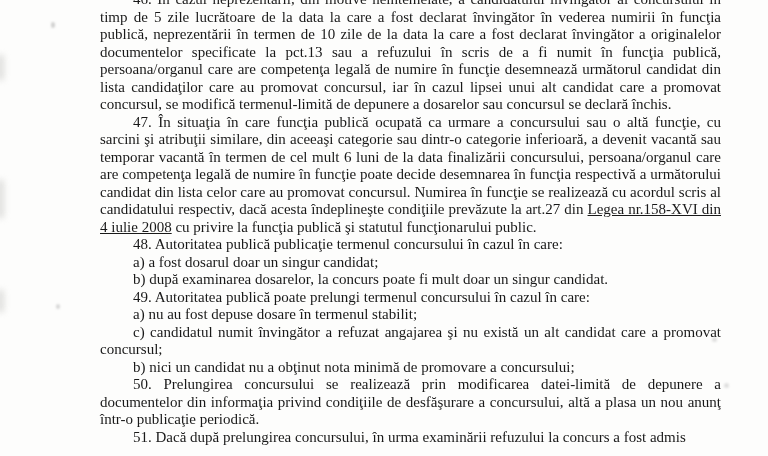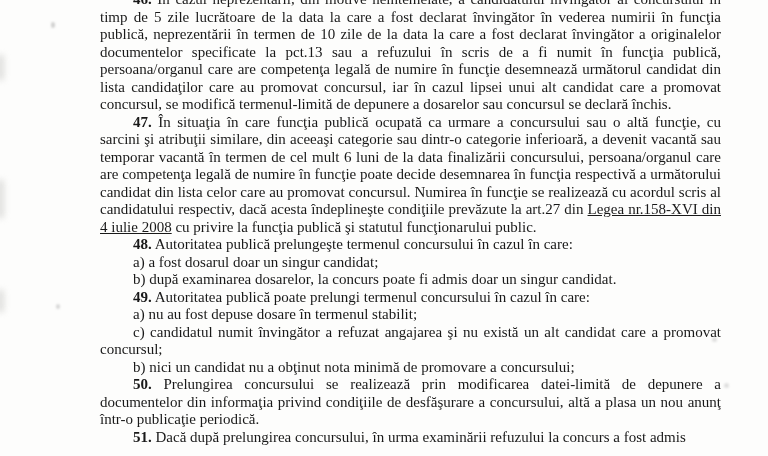--- a/index.html
+++ b/index.html
@@ -26,21 +26,21 @@
     line-height: 17.5px;
     color: #191919;
     text-align: justify;
   }
   .text-block p {
     margin: 0;
     padding: 0;
     text-indent: 33px;
   }
   .text-block b {
-    font-weight: bold;
+    font-weight: normal;
   }
   .u {
     text-decoration: underline;
   }
   
   .speck {
     position: absolute;
     background: #9a9a9a;
     border-radius: 50%;
     filter: blur(1px);
@@ -62,23 +62,23 @@
   <div class="smudge" style="top:180px;height:38px;"></div>
   <div class="smudge" style="top:290px;height:22px;"></div>
   <div class="speck" style="left:51px;top:22px;width:4px;height:6px;opacity:.45;"></div>
   <div class="speck" style="left:56px;top:304px;width:4px;height:5px;opacity:.4;"></div>
   <div class="speck" style="left:712px;top:337px;width:5px;height:5px;opacity:.3;"></div>
   <div class="speck" style="left:724px;top:383px;width:5px;height:5px;opacity:.3;"></div>
 
   <div class="text-block">
       <p><b>46.</b><span> În cazul neprezentării, din motive neîntemeiate, a candidatului învingător al concursului în timp de 5 zile lucrătoare de la data la care a fost declarat învingător în vederea numirii în funcţia publică, neprezentării în termen de 10 zile de la data la care a fost declarat învingător a originalelor documentelor specificate la pct.13 sau a refuzului în scris de a fi numit în funcţia publică, persoana/organul care are competenţa legală de numire în funcţie desemnează următorul candidat din lista candidaţilor care au promovat concursul, iar în cazul lipsei unui alt candidat care a promovat concursul, se modifică termenul-limită de depunere a dosarelor sau concursul se declară închis.</span></p>
       <p><b>47.</b><span> În situaţia în care funcţia publică ocupată ca urmare a concursului sau o altă funcţie, cu sarcini şi atribuţii similare, din aceeaşi categorie sau dintr-o categorie inferioară, a devenit vacantă sau temporar vacantă în termen de cel mult 6 luni de la data finalizării concursului, persoana/organul care are competenţa legală de numire în funcţie poate decide desemnarea în funcţia respectivă a următorului candidat din lista celor care au promovat concursul. Numirea în funcţie se realizează cu acordul scris al candidatului respectiv, dacă acesta îndeplineşte condiţiile prevăzute la art.27 din </span><span class="u">Legea nr.158-XVI din 4 iulie 2008</span><span> cu privire la funcţia publică şi statutul funcţionarului public.</span></p>
-      <p><b>48.</b><span> Autoritatea publică prelungeşte termenul concursului în cazul în care:</span></p>
+      <p><b>48.</b><span> Autoritatea publică publicaţie termenul concursului în cazul în care:</span></p>
       <p><span>a) a fost dosarul doar un singur candidat;</span></p>
-      <p><span>b) după examinarea dosarelor, la concurs poate fi admis doar un singur candidat.</span></p>
+      <p><span>b) după examinarea dosarelor, la concurs poate fi mult doar un singur candidat.</span></p>
       <p><b>49.</b><span> Autoritatea publică poate prelungi termenul concursului în cazul în care:</span></p>
       <p><span>a) nu au fost depuse dosare în termenul stabilit;</span></p>
       <p><span>c) candidatul numit învingător a refuzat angajarea şi nu există un alt candidat care a promovat concursul;</span></p>
       <p><span>b) nici un candidat nu a obţinut nota minimă de promovare a concursului;</span></p>
       <p><b>50.</b><span> Prelungirea concursului se realizează prin modificarea datei-limită de depunere a documentelor din informaţia privind condiţiile de desfăşurare a concursului, altă a plasa un nou anunţ într-o publicaţie periodică.</span></p>
       <p><b>51.</b><span> Dacă după prelungirea concursului, în urma examinării refuzului la concurs a fost admis</span></p>
     </div>
 </div>
 
 </body></html>

